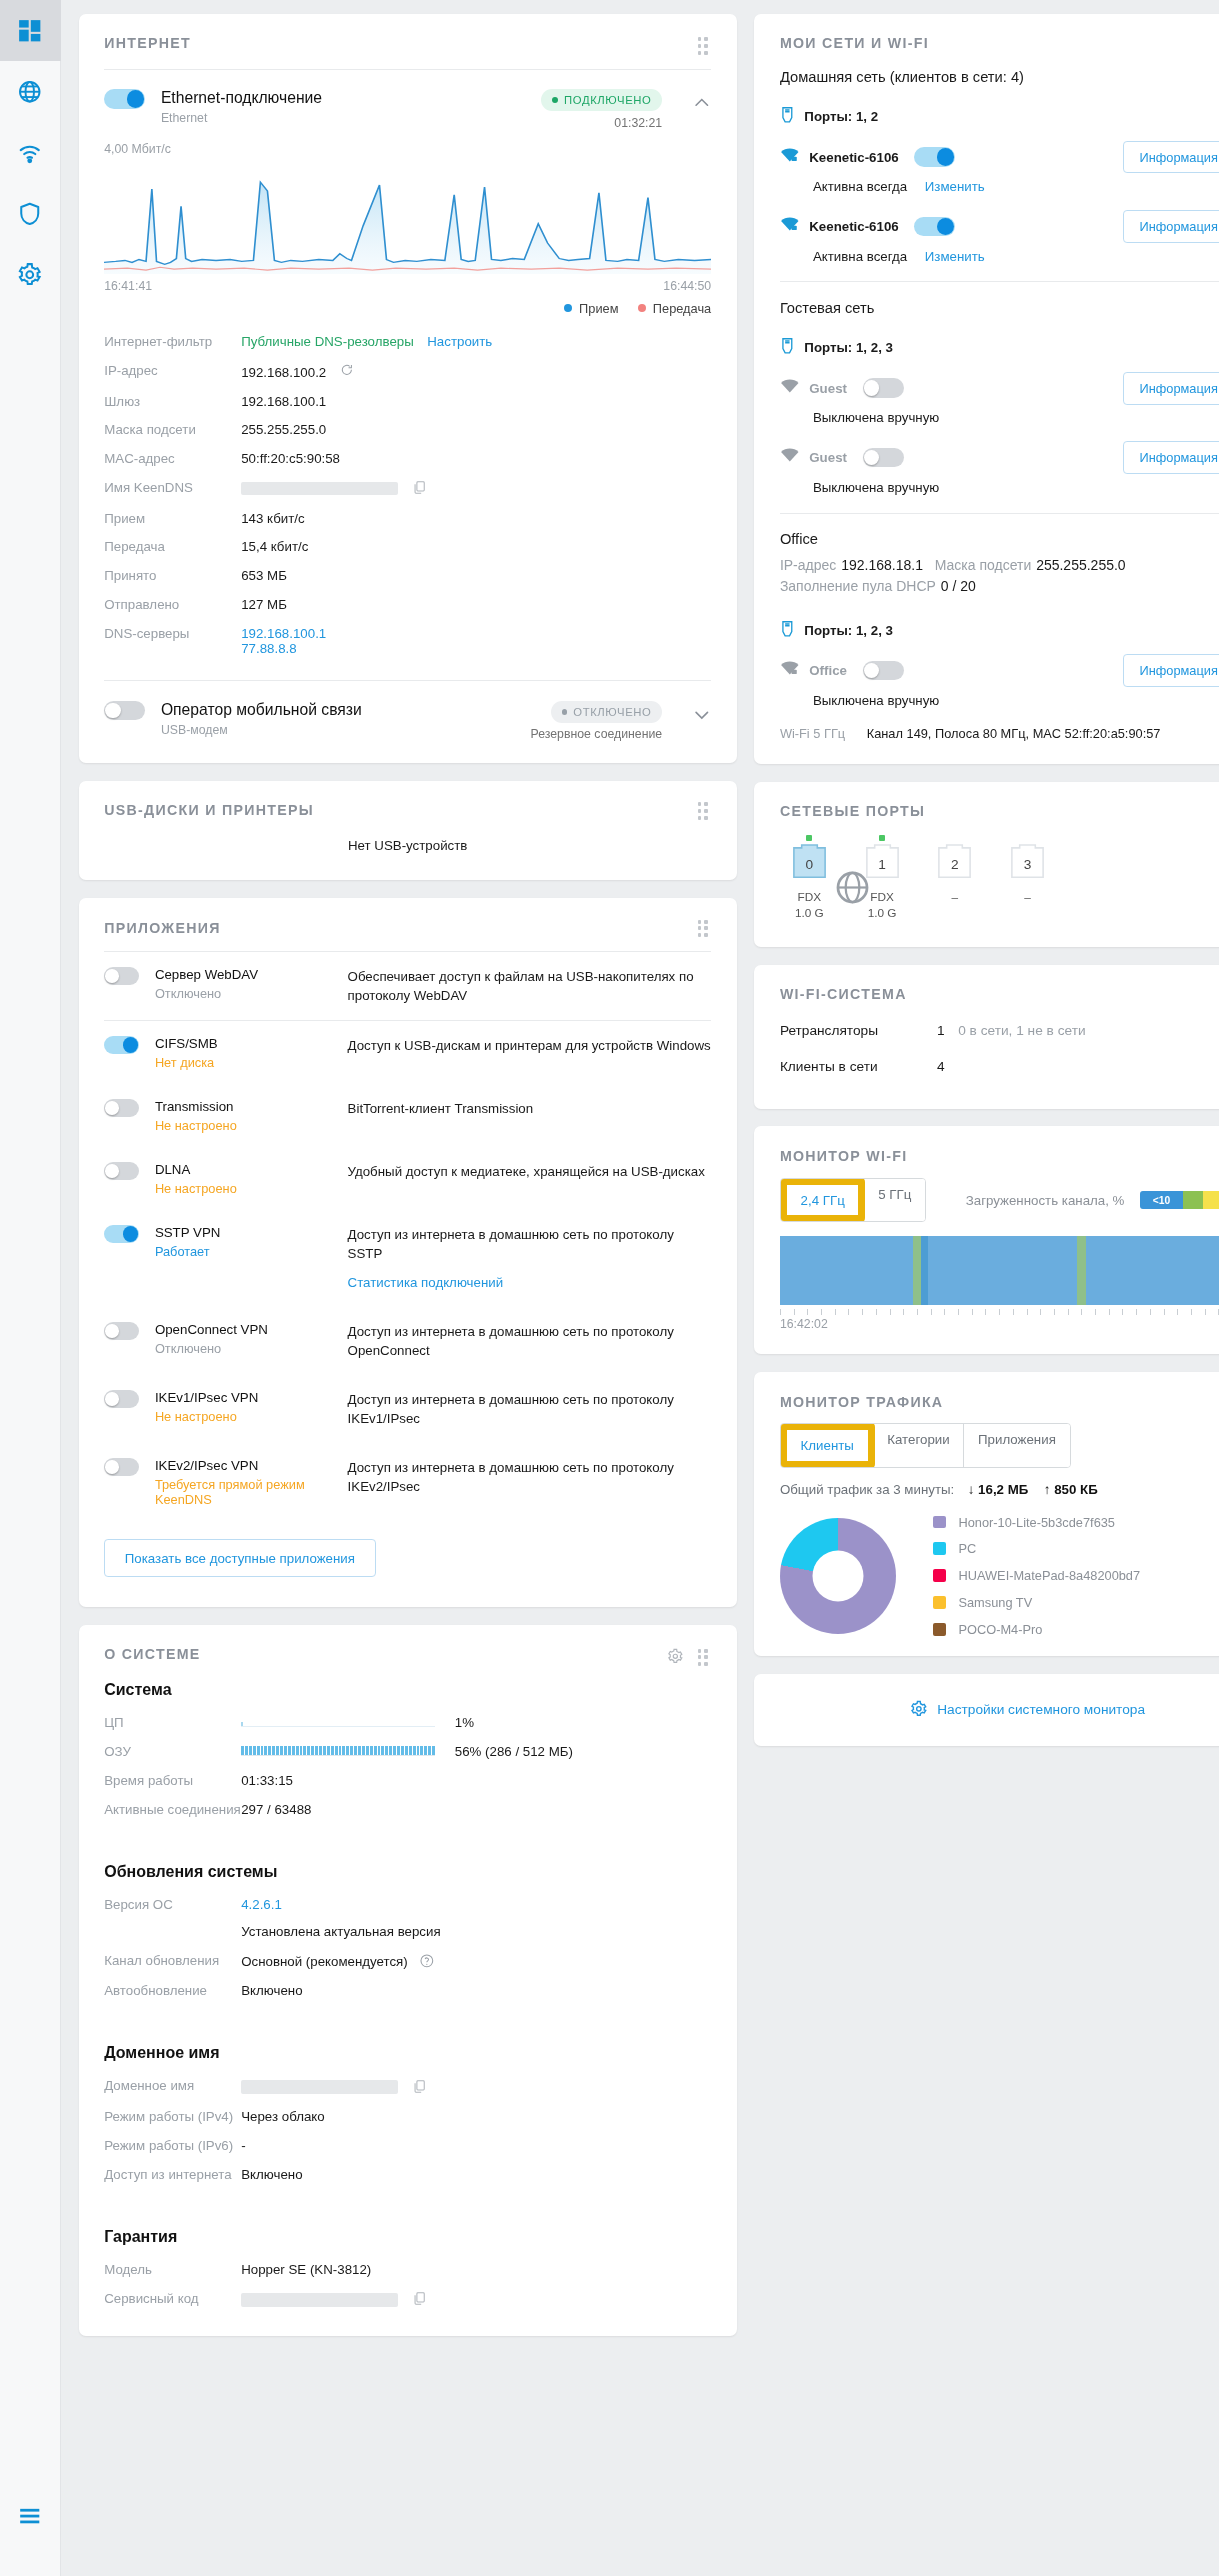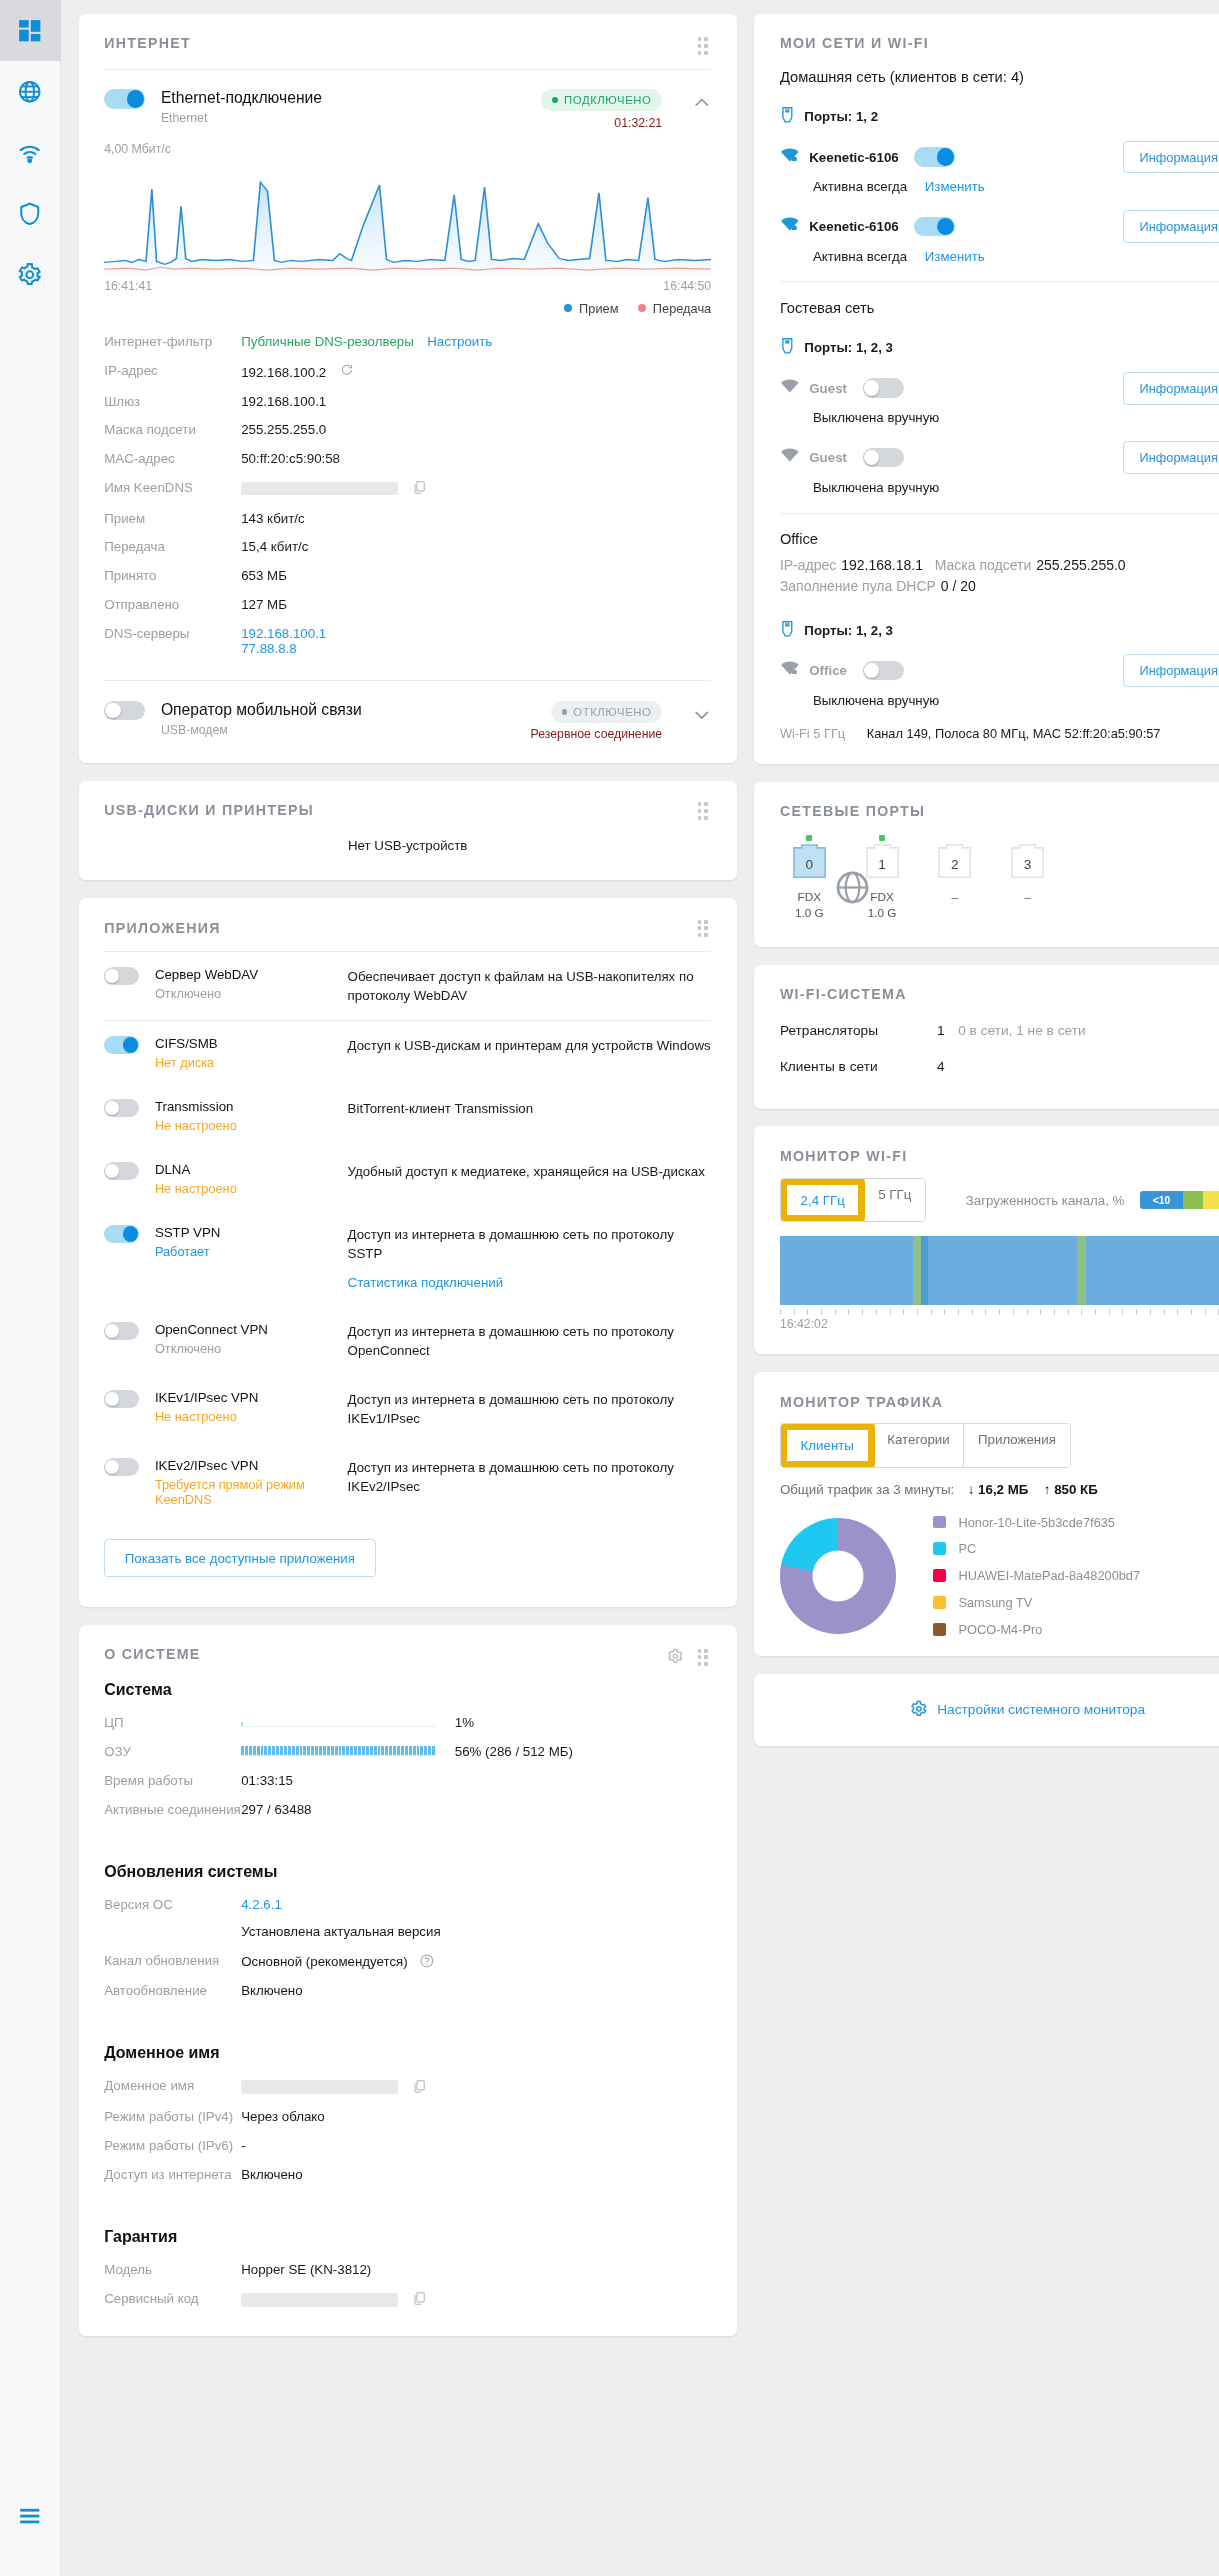--- a/index.html
+++ b/index.html
@@ -60,21 +60,21 @@
   
   .conn { display:flex; align-items:flex-start; gap:15.7px; padding:19.6px 0 0 0; }
   .conn-name { font-size:15.7px; color:#111; line-height:1.2; }
   .conn-sub { font-size:12.3px; color:#9aa0a7; margin-top:2.9px; }
   .conn-right { margin-left:auto; text-align:right; display:flex; flex-direction:column; align-items:flex-end; }
   .badge { display:inline-flex; align-items:center; gap:5.9px; font-size:11.3px; letter-spacing:0.6px;
            padding:4.9px 10.8px; border-radius:11.8px; text-transform:uppercase; }
   .badge.ok { background:#e2f6ec; color:#1da666; }
   .badge.off { background:#edeff1; color:#98a0a8; }
   .badge .dt { width:5.9px; height:5.9px; border-radius:50%; background:currentColor; }
-  .sub-right { font-size:12.3px; color:#7f1d1d; margin-top:4.9px; }
+  .sub-right { font-size:12.3px; color:#737373; margin-top:4.9px; }
   .chev { width:19.6px; height:19.6px; margin-left:13.7px; margin-top:3.9px; flex:0 0 19.6px; }
 
   .speed-top { font-size:12.3px; color:#9aa0a7; margin:11.8px 0 2px 0; }
   .chartwrap { position:relative; }
   .times { display:flex; justify-content:space-between; font-size:12.3px; color:#9aa0a7; margin-top:2px; }
   .legend { display:flex; justify-content:flex-end; gap:19.6px; font-size:12.8px; color:#444; margin-top:7.9px; }
   .legend span { display:inline-flex; align-items:center; gap:6.9px; }
   .legend .lg { width:7.9px;height:7.9px;border-radius:50%; display:inline-block; }
 
   

